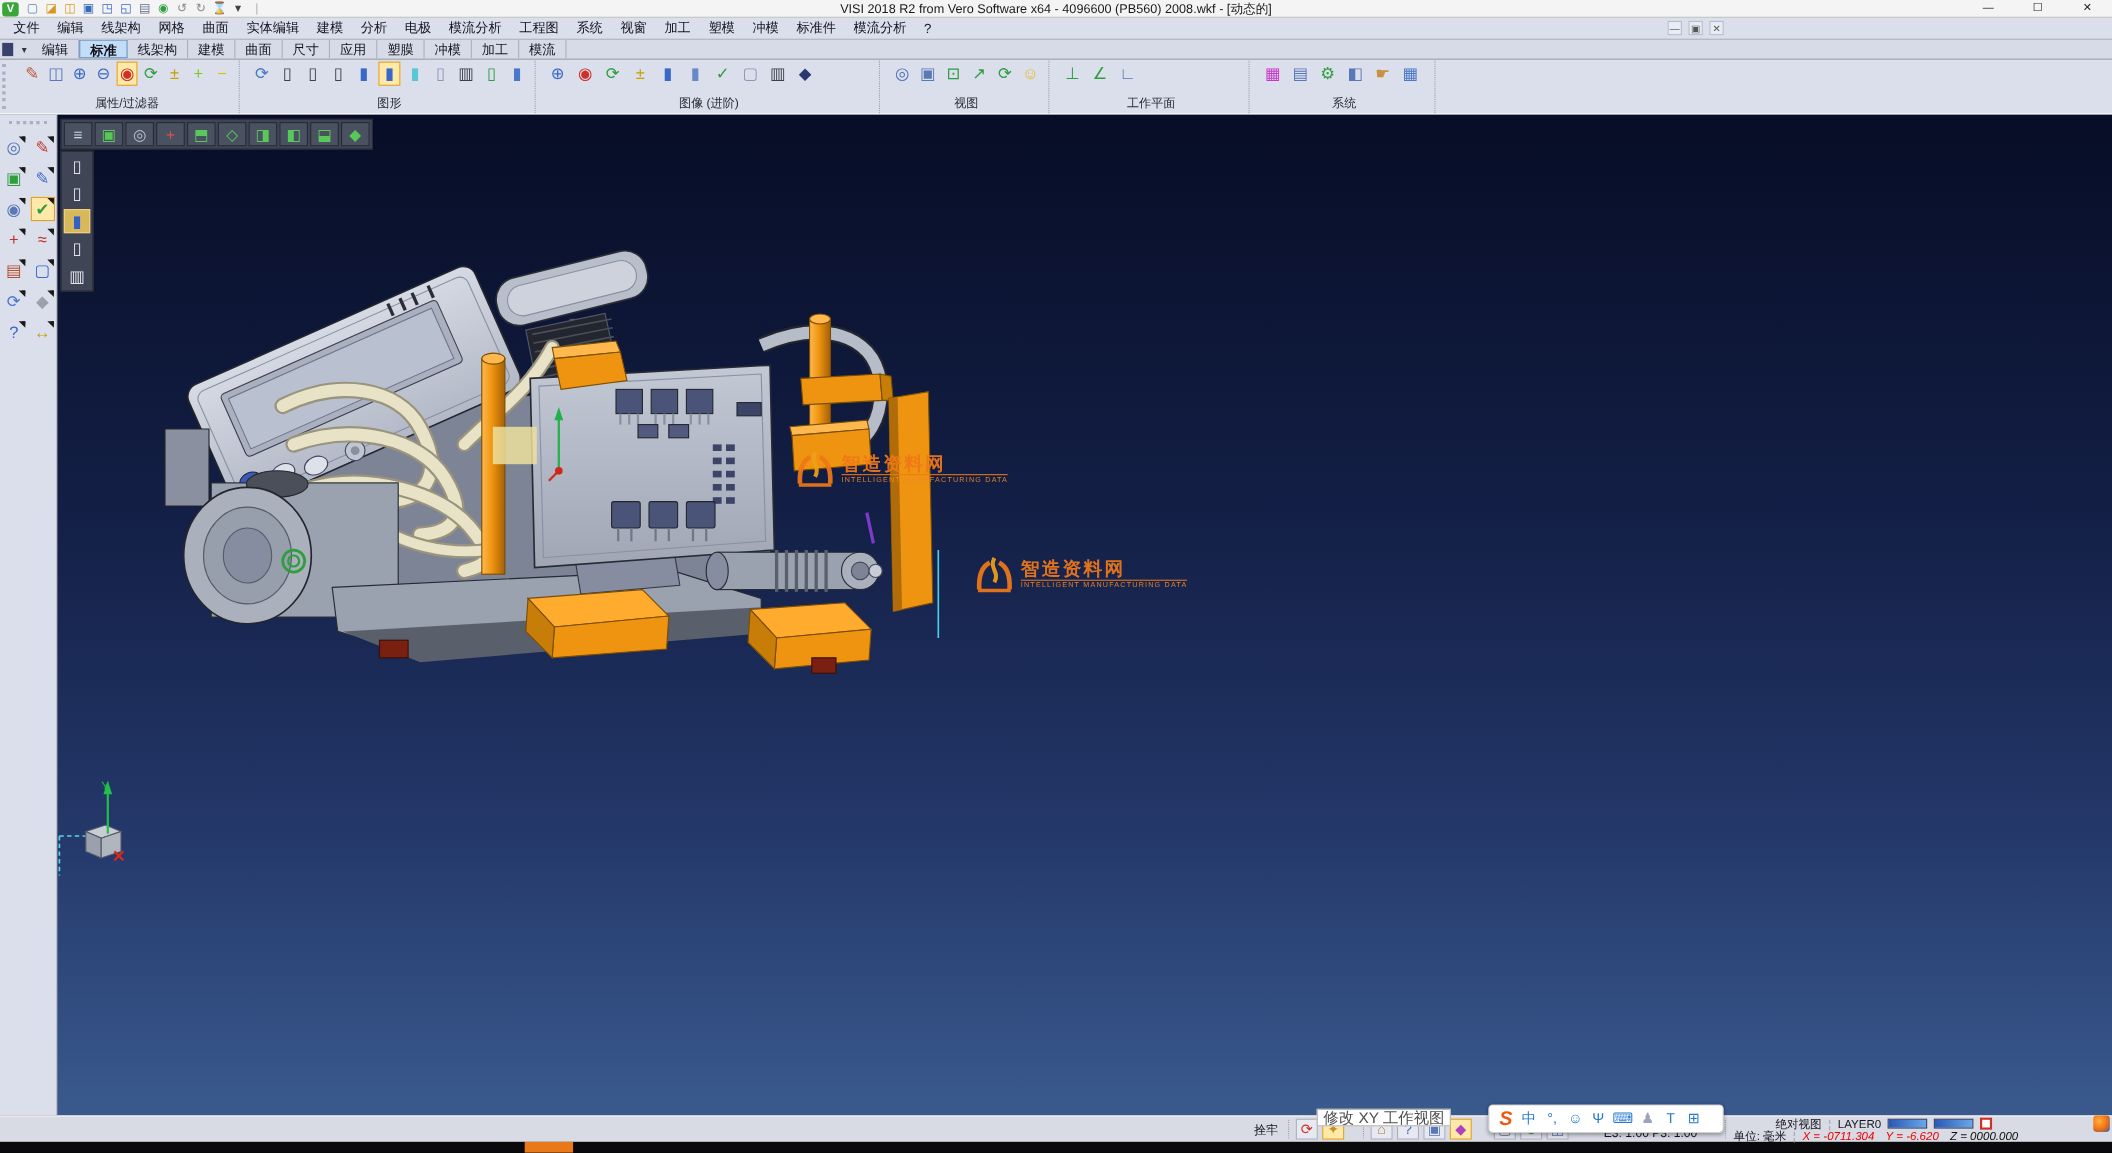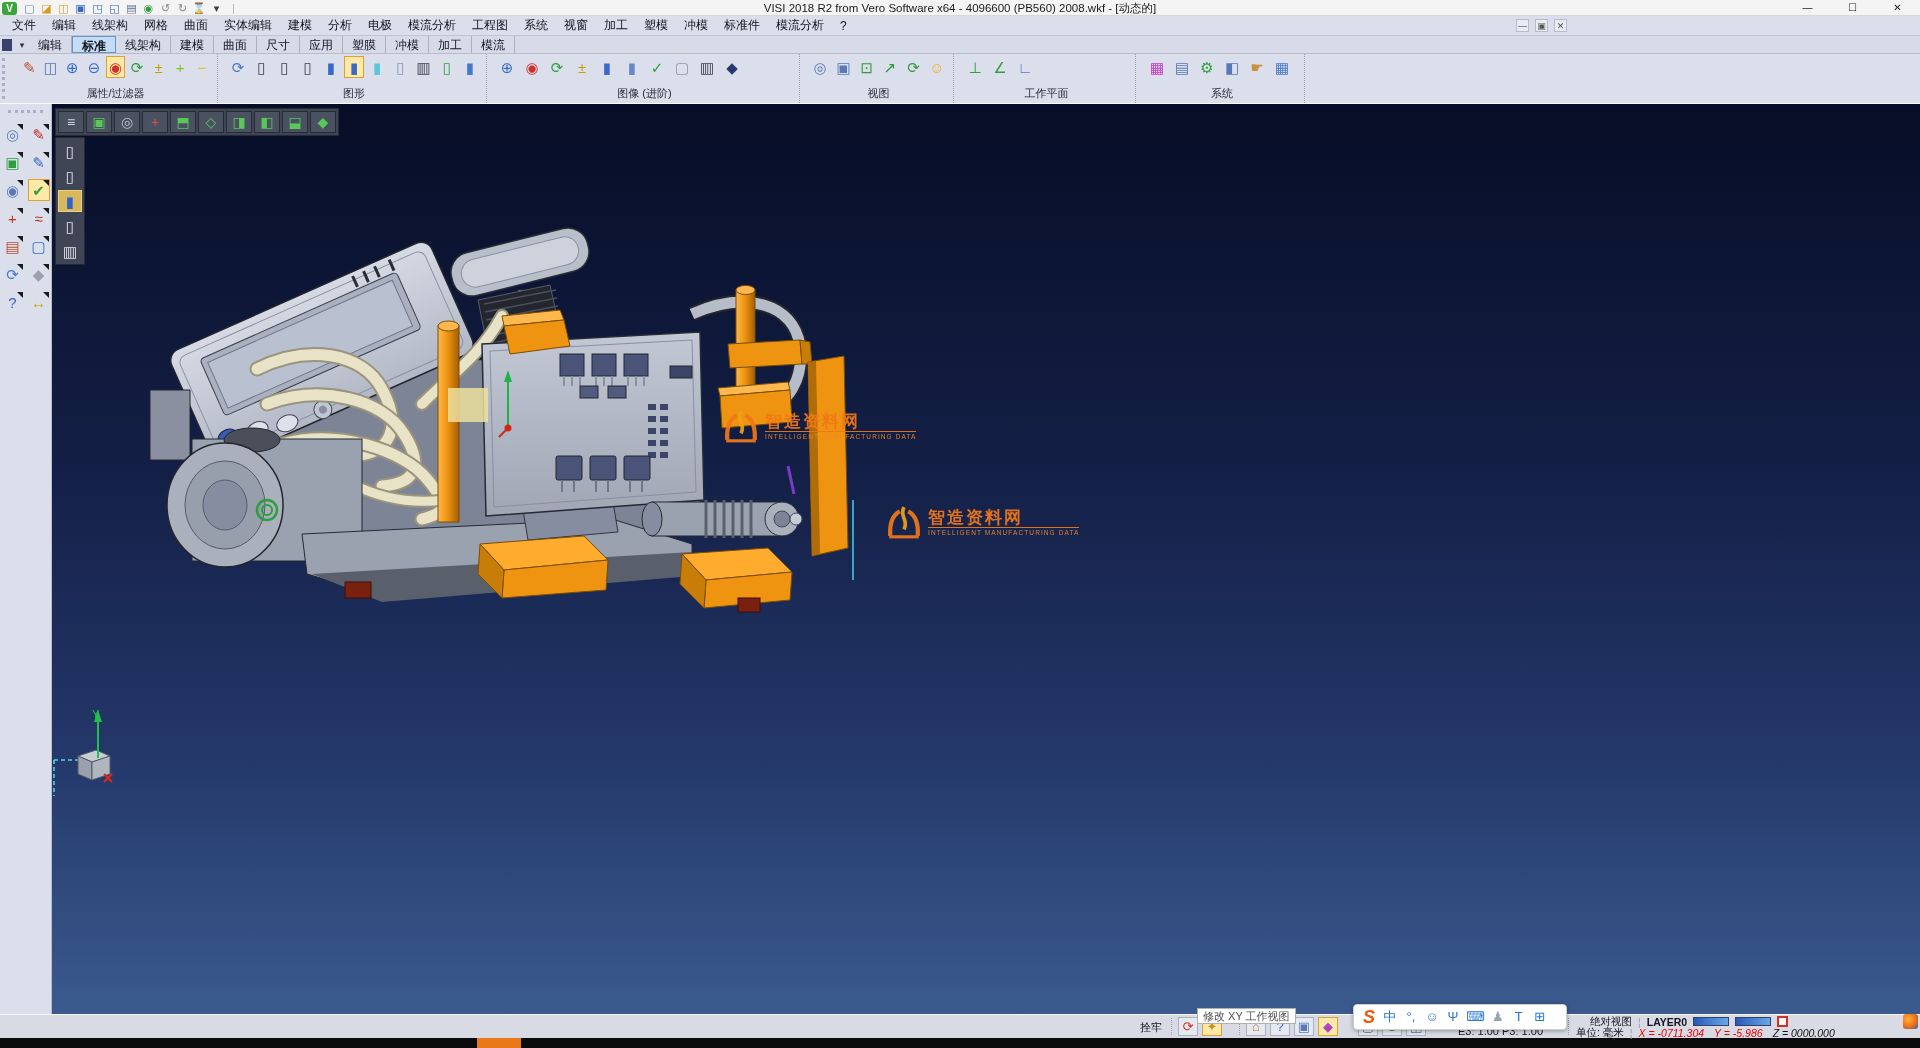--- a/index.html
+++ b/index.html
@@ -69,21 +69,21 @@
   .sb-scale { position:absolute; left:1458px; bottom:1px; font-size:11px; }
   .sb-right { position:absolute; left:1576px; right:2px; top:1px; bottom:1px; display:flex; flex-direction:column; justify-content:space-between; }
   .sb-row { display:flex; align-items:center; gap:6px; font-size:10.5px; height:11px; }
   .swatch { width:36px; height:9px; border:1px solid #33406a; background:linear-gradient(90deg,#2858b8,#68a8e8); }
   .mini-red { width:11px; height:11px; border:2px solid #d03028; background:#fff; }
   .tray-ico { width:15px; height:15px; border-radius:3px; background:radial-gradient(circle at 35% 35%,#ffb040,#f07010 55%,#2860c0); margin-left:auto; }
   .coord-x,.coord-y { color:#ee0000; }
   .coord-z { color:#111; }
   .sb-coords { display:flex; gap:10px; white-space:nowrap;font-style:italic; }
 
-  .tooltip { position:absolute; left:1197px; bottom:24px; height:16px; background:#ffffff; border:1px solid #b0b0b0; font-size:11px; color:#505050; line-height:14px; padding:0 5px; z-index:40; white-space:nowrap; }
+  .tooltip { position:absolute; left:1197px; bottom:24px; height:16px; background:#ffffff; border:1px solid #b0b0b0; font-size:14px; color:#505050; line-height:14px; padding:0 5px; z-index:40; white-space:nowrap; }
 
   .imebar { position:absolute; left:1353px; bottom:18px; width:214px; height:26px; background:#fff; border:1px solid #d0d0d0; border-radius:4px; box-shadow:0 1px 4px rgba(0,0,0,.35); display:flex; align-items:center; gap:5px; padding:0 7px; z-index:50; }
   .imebar .icon { font-size:13px; line-height:24px; text-align:center; min-width:16px; }
   .imebar .icon:first-child { font-size:18px; font-weight:bold; font-style:italic; }
 
   .bottombar { position:absolute; left:0; right:0; bottom:0; height:10px; background:#0a0a0c; z-index:9; }
   .bottombar .orange { position:absolute; left:477px; width:44px; top:0; bottom:0; background:#e87818; }
 </style>
 </head>
 <body>
@@ -521,34 +521,34 @@
     </div>
   <div class="sbicons" style="left:1358px;">
       <div class="icon" style="color: rgb(106, 112, 128);">▢</div>
       <div class="icon" style="color: rgb(46, 158, 62);">⊕</div>
       <div class="icon" style="color: rgb(88, 120, 184);">◫</div>
     </div>
   <div class="sb-scale">E3: 1.00 P3: 1.00</div>
   <div class="vsep" style="left:1568px;"></div>
   <div class="sb-right">
     <div class="sb-row">
-      <span style="margin-left:14px;">绝对视图</span>
+      <span style="margin-left:38px;">绝对视图</span>
       <span style="color:#9aa0b4">¦</span>
-      <span style="font-weight:bold;">LAYER0</span>
+      <span style="font-weight:normal;">LAYER0</span>
       <span class="swatch"></span>
       <span class="swatch"></span>
       <span class="mini-red"></span>
       <span class="tray-ico"></span>
     </div>
     <div class="sb-row">
       <span>单位: 毫米</span>
       <span style="color:#9aa0b4">¦</span>
       <span class="sb-coords">
         <span class="coord-x">X = -0711.304</span>
-        <span class="coord-y">Y = -5.986</span>
+        <span class="coord-y">Y = -6.620</span>
         <span class="coord-z">Z = 0000.000</span>
       </span>
     </div>
   </div>
 </div>
 
 <div class="tooltip">修改 XY 工作视图</div>
 
 <div class="imebar">
     <div class="icon" style="color: rgb(240, 90, 16);">S</div>

